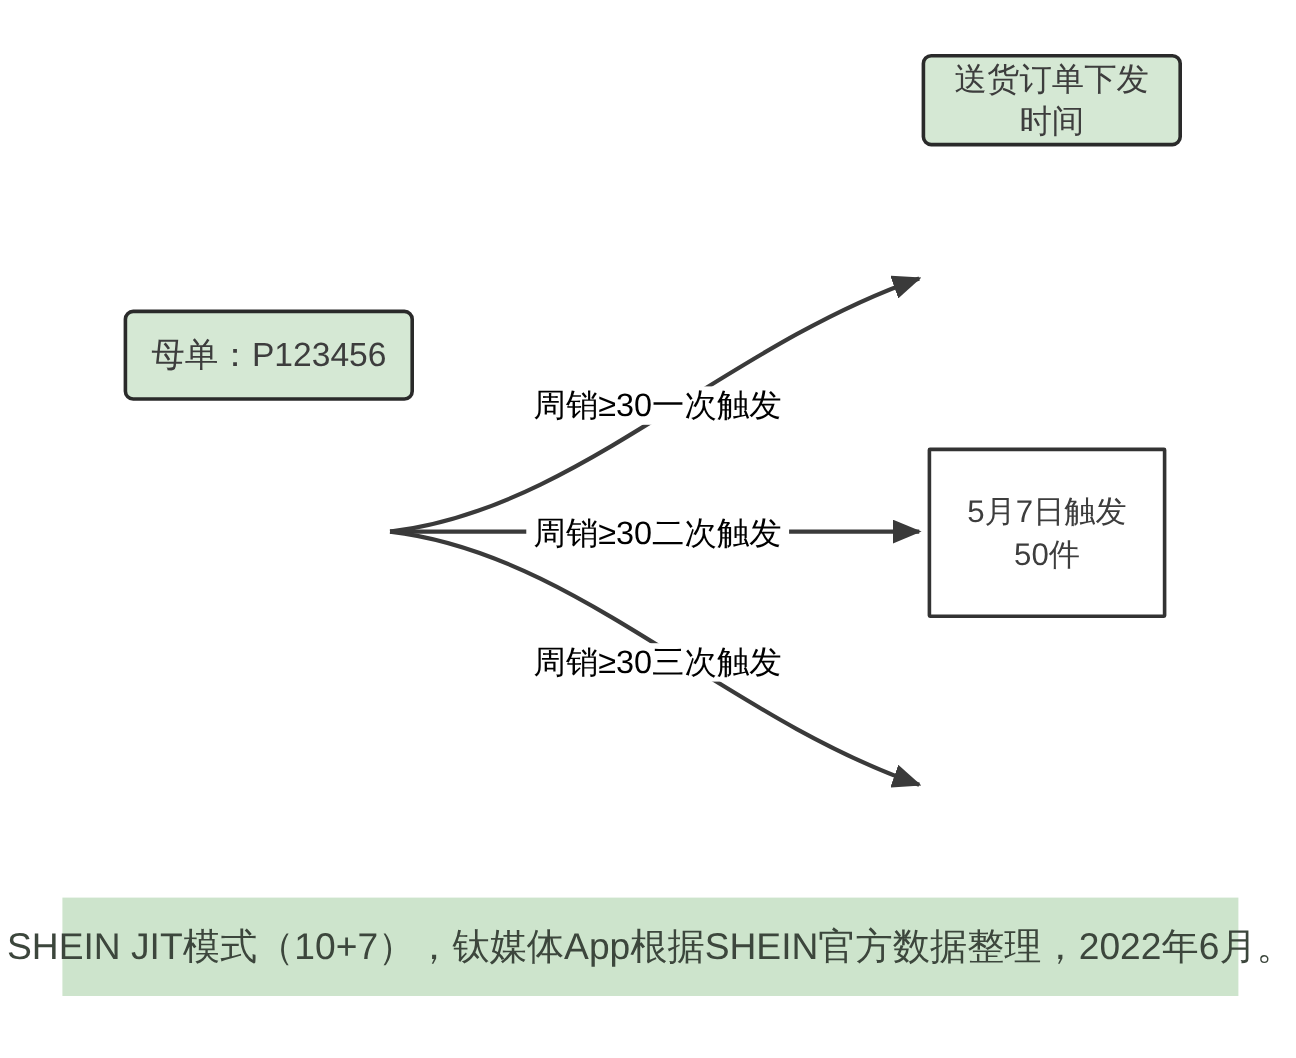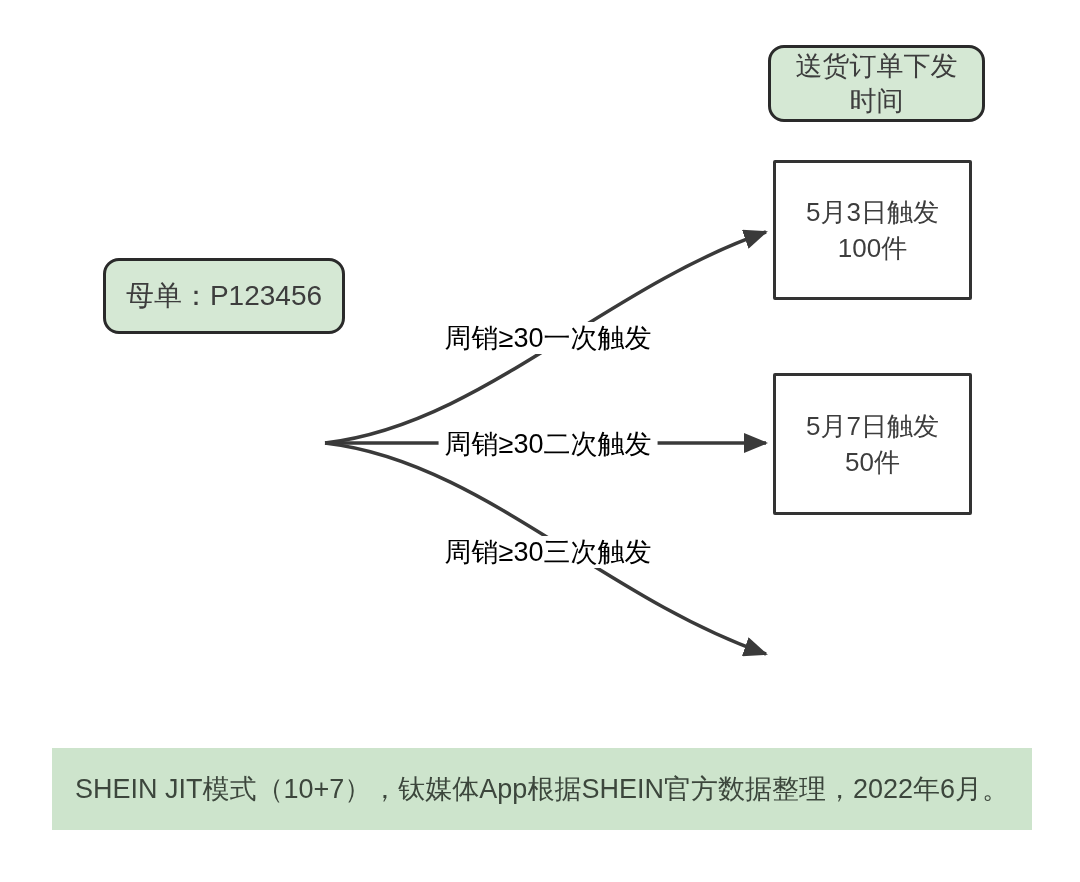--- a/index.html
+++ b/index.html
@@ -28,21 +28,21 @@
     display: flex;
     flex-direction: column;
     align-items: center;
     justify-content: center;
     text-align: center;
     box-sizing: border-box;
   }
   .green-node {
     background: #d5e8d4;
     border: 3px solid #2a2a2a;
-    border-radius: 16px;
+    border-radius: 8px;
   }
   .white-node {
     background: #ffffff;
     border: 3.5px solid #333333;
     border-radius: 2px;
   }
   .node-line {
     display: block;
     font-size: 26px;
     line-height: 36px;
@@ -67,21 +67,21 @@
     left: 52px;
     top: 748px;
     width: 980px;
     height: 82px;
     background: #cde4cc;
     display: flex;
     align-items: center;
     justify-content: center;
   }
   .banner-text {
-    font-size: 27px;
+    font-size: 31px;
     color: #3c463c;
     white-space: nowrap;
   }
 </style>
 </head>
 <body>
 
 <div class="canvas">
 
   <svg class="arrow-layer" viewBox="0 0 1080 882" xmlns="http://www.w3.org/2000/svg">
@@ -102,24 +102,20 @@
 
   <div class="node green-node parent-node" style="left:103px; top:258px; width:242px; height:76px;">
     <span class="node-line">母单：P123456</span>
   </div>
 
 
   <div class="edge-label" style="left:548px; top:338px;">周销≥30一次触发</div>
   <div class="edge-label" style="left:548px; top:444px;">周销≥30二次触发</div>
   <div class="edge-label" style="left:548px; top:552px;">周销≥30三次触发</div>
 
-  <div class="node white-node" style="left:773px; top:160px; width:199px; height:140px;">
-    <span class="node-line">5月3日触发</span>
-    <span class="node-line">100件</span>
-  </div>
 
   <div class="node white-node" style="left:773px; top:373px; width:199px; height:142px;">
     <span class="node-line">5月7日触发</span>
     <span class="node-line">50件</span>
   </div>
 
 
   <div class="banner">
     <span class="banner-text">SHEIN JIT模式（10+7），钛媒体App根据SHEIN官方数据整理，2022年6月。</span>
   </div>

